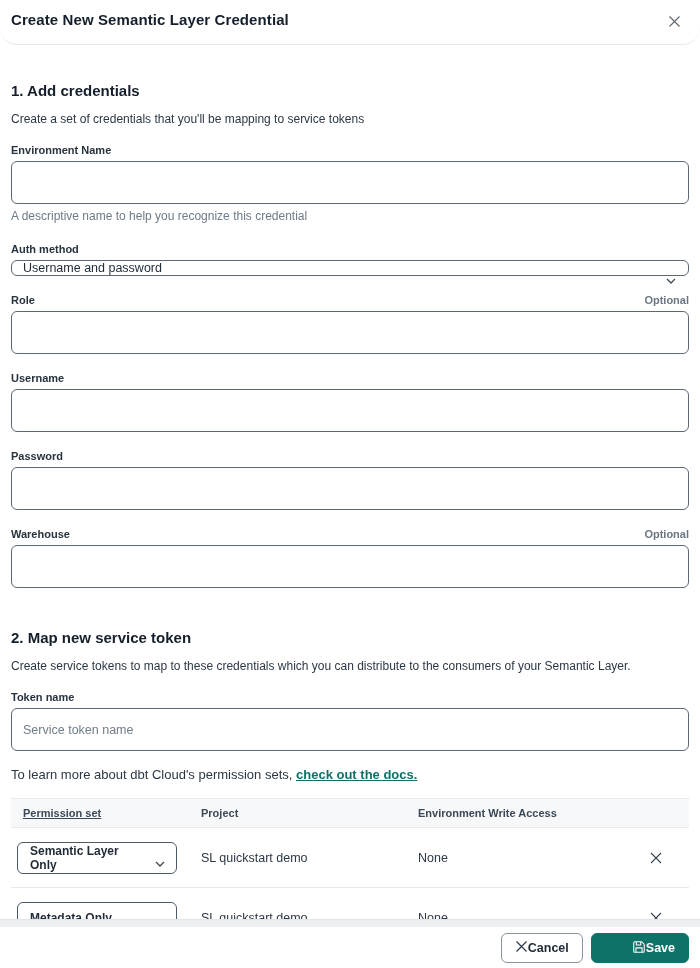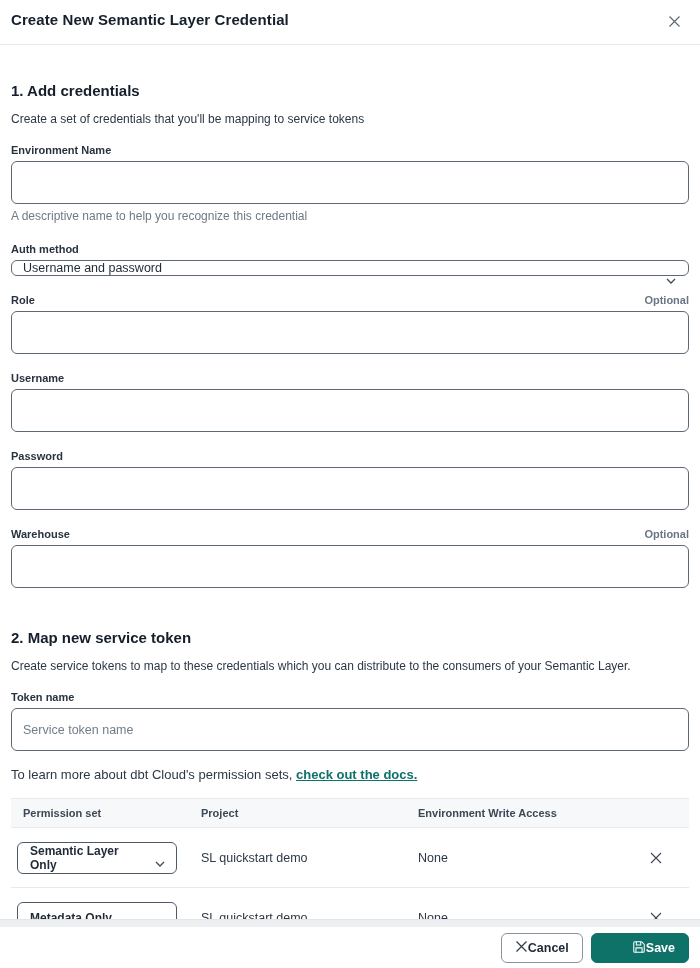--- a/index.html
+++ b/index.html
@@ -13,20 +13,21 @@
   }
 
   
   .modal-header {
     height: 45px;
     padding: 9px 14px 0 11px;
     border-bottom: 1px solid #e7e9ec;
     display: flex;
     justify-content: space-between;
     align-items: flex-start;
+    border-radius: 17px;
   }
   .modal-title {
     font-size: 15px;
     font-weight: 700;
     color: #141f2b;
     padding-top: 2px;
     letter-spacing: .1px;
   }
   .close-btn {
     background: none; border: none; cursor: pointer;
@@ -122,21 +123,21 @@
     background: #f7f8f9;
     border-top: 1px solid #e7e9ec;
     border-bottom: 1px solid #e7e9ec;
     height: 30px;
   }
   .perm-head .hcell {
     font-size: 11px;
     font-weight: 700;
     color: #3c4856;
   }
-  .hcell.c1 { padding-left: 12px; }
+  .hcell.c1 { padding-left: 12px; text-decoration: underline; }
   .perm-row {
     height: 60px;
     border-bottom: 1px solid #e7e9ec;
   }
   .row-select {
     position: relative;
     width: 160px;
     height: 32px;
     margin-left: 6px;
     border: 1px solid #4d5a66;

